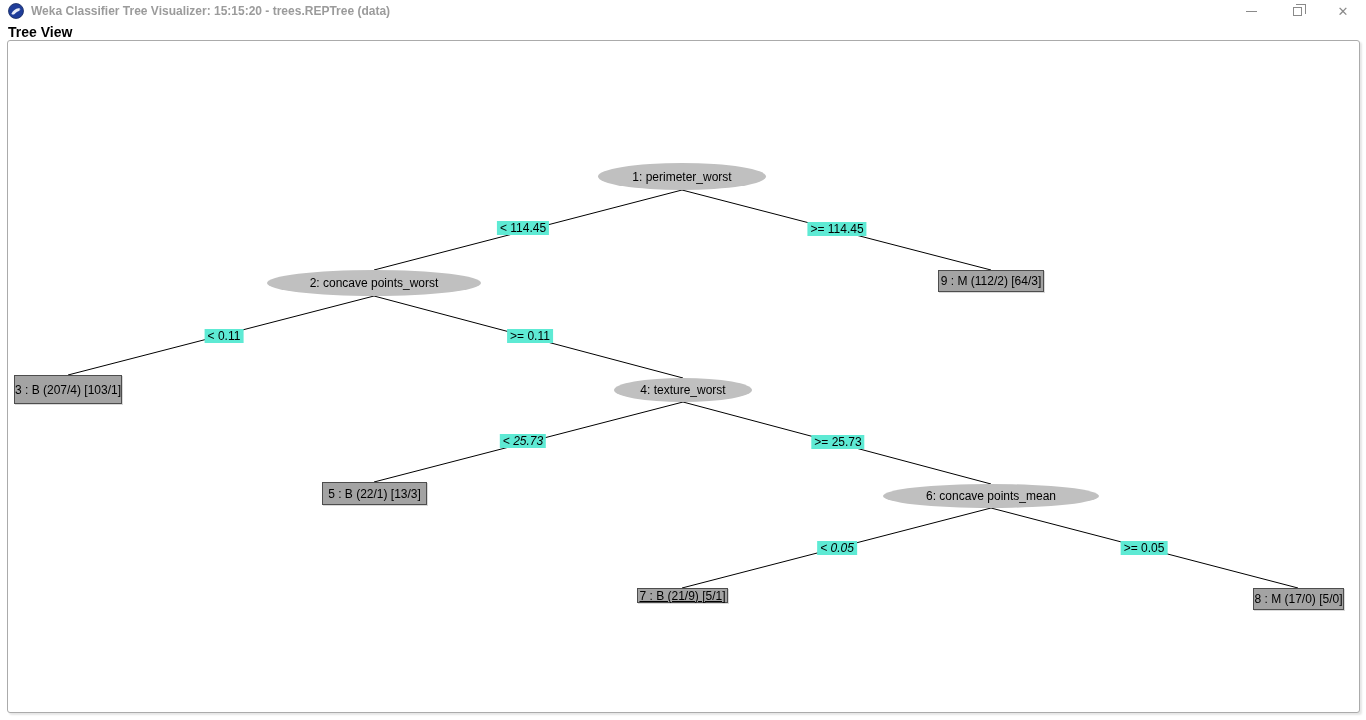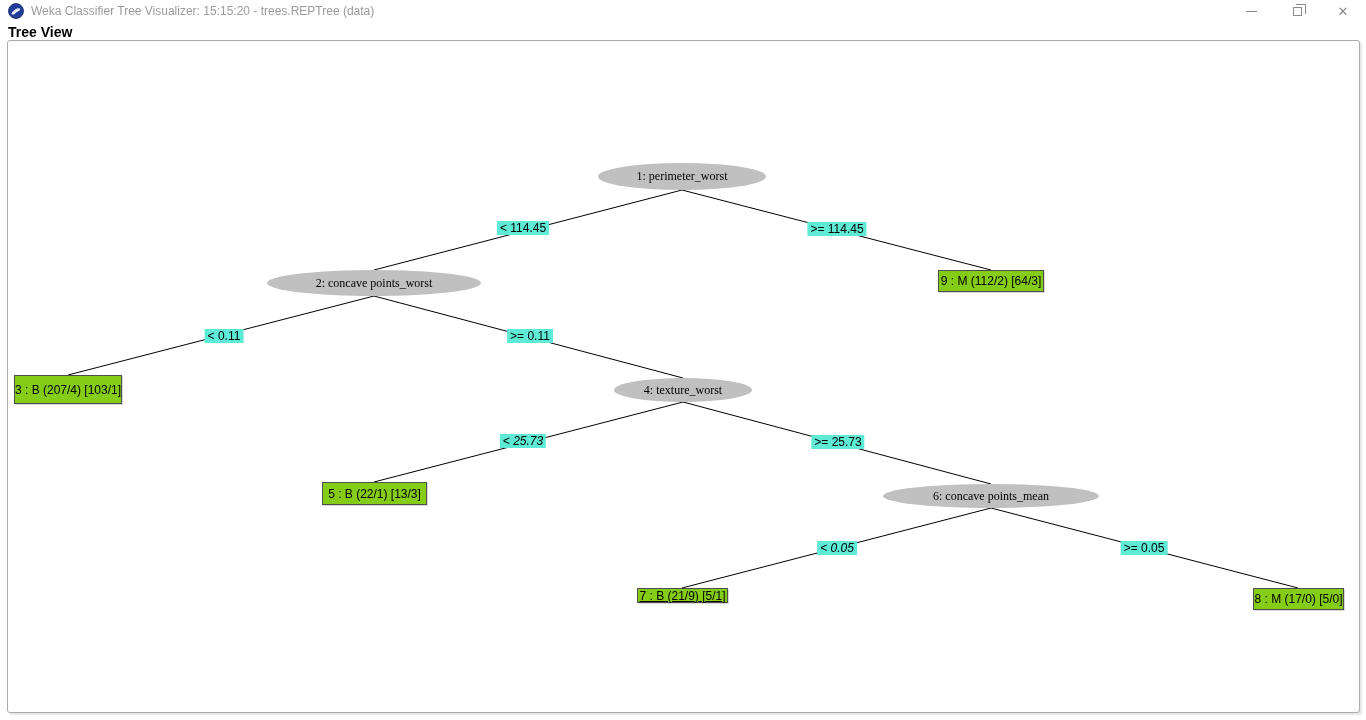--- a/index.html
+++ b/index.html
@@ -20,20 +20,21 @@
   }
   .app-icon {
     width: 16px; height: 16px;
     margin-left: 8px; margin-right: 7px;
     flex: 0 0 auto;
   }
   .title-text {
     font-size: 12px;
     color: #9b9b9b;
     white-space: nowrap;
+    font-weight: bold;
   }
   .win-controls {
     position: absolute; right: 0; top: 0;
     height: 22px; display: flex; align-items: center;
   }
   .win-btn {
     width: 46px; height: 22px;
     display: flex; align-items: center; justify-content: center;
     color: #8a8a8a; font-size: 12px;
     cursor: default;
@@ -92,24 +93,23 @@
     position: absolute;
     display: flex; align-items: center; justify-content: center;
     font-size: 12px; color: #000000;
     white-space: nowrap;
     z-index: 3;
     cursor: default;
   }
   .node-ellipse {
     background: #c0c0c0;
     border-radius: 50%;
-    font-family: Liberation Serif, serif;
   }
   .node-rect {
-    background: #84cc16;
+    background: #a3a3a3;
     border: 1px solid #4d4d4d;
     box-shadow: 1px 1px 0 #d9d9d9;
   }
 </style>
 </head>
 <body>
 
 <div class="titlebar">
   <svg class="app-icon" viewBox="0 0 16 16">
     <circle cx="8" cy="8" r="7.5" fill="#1f3d99"></circle>

